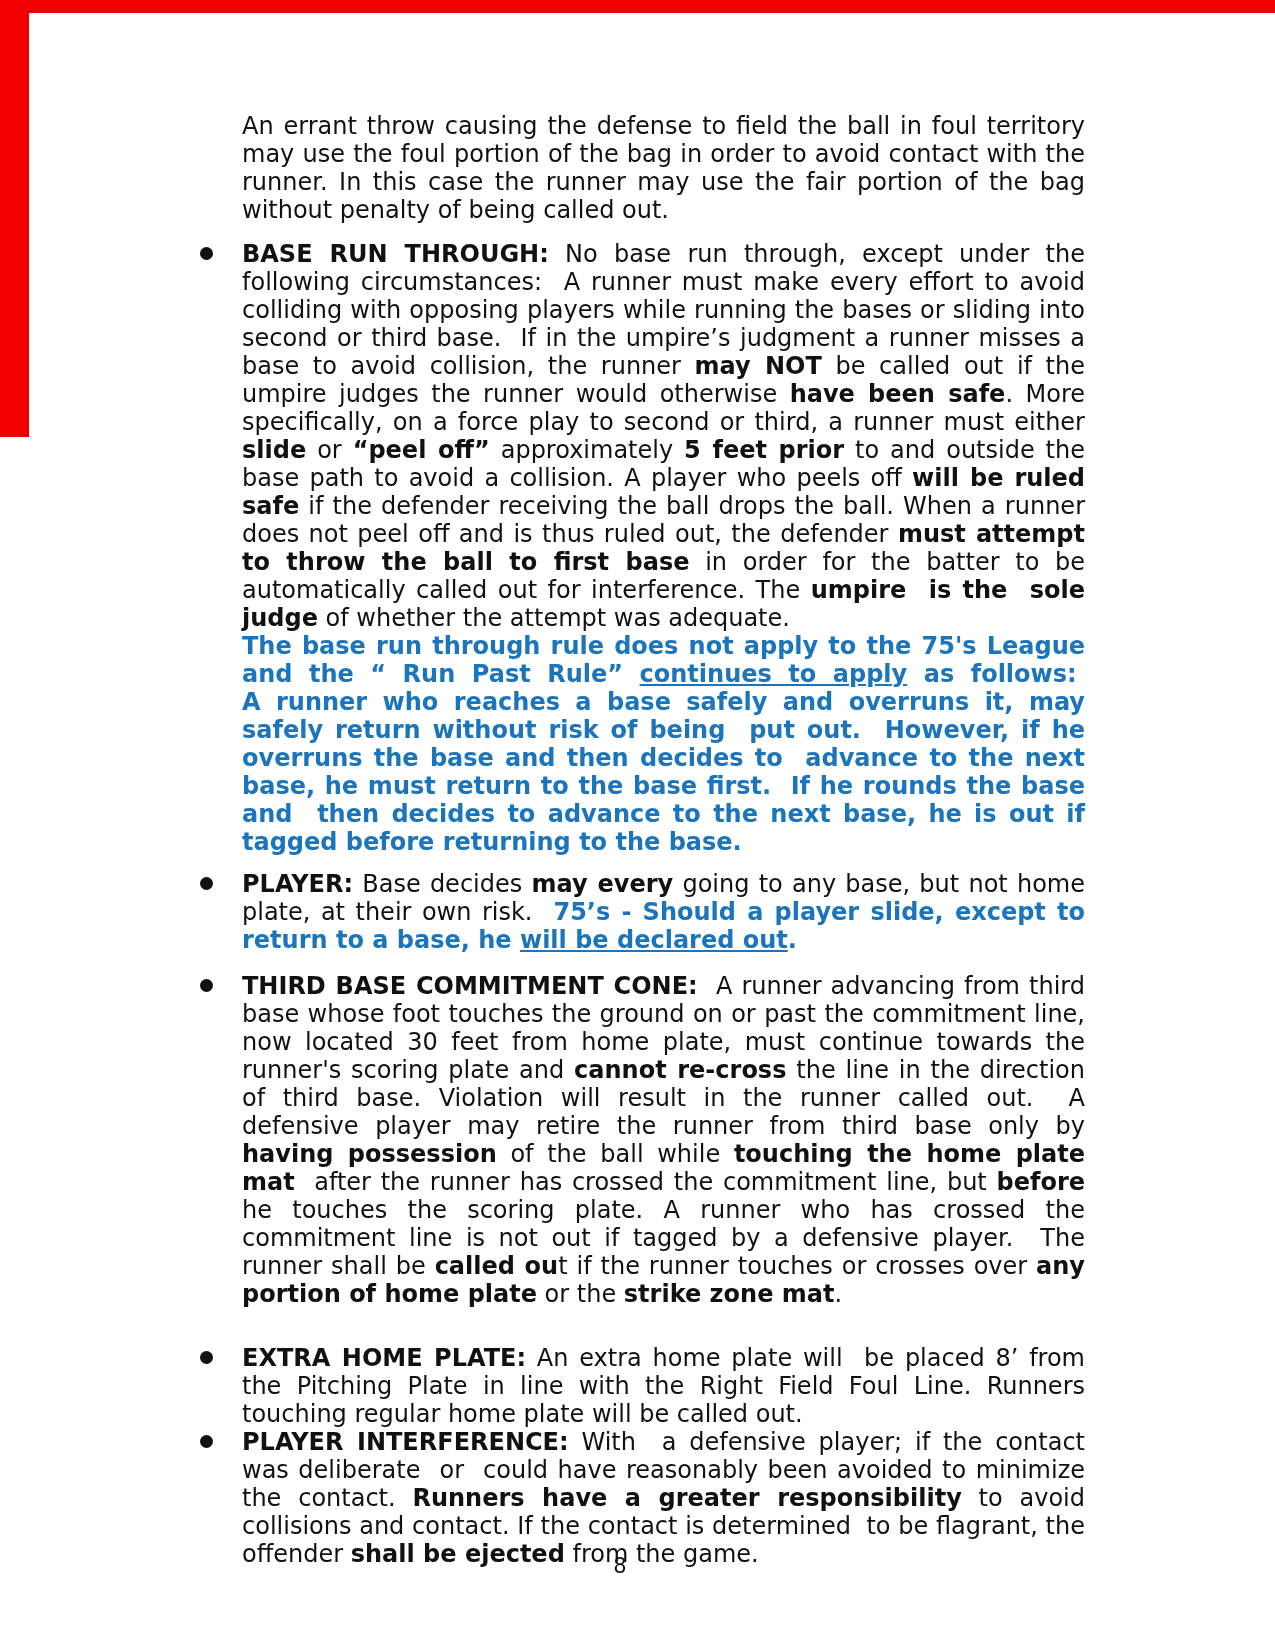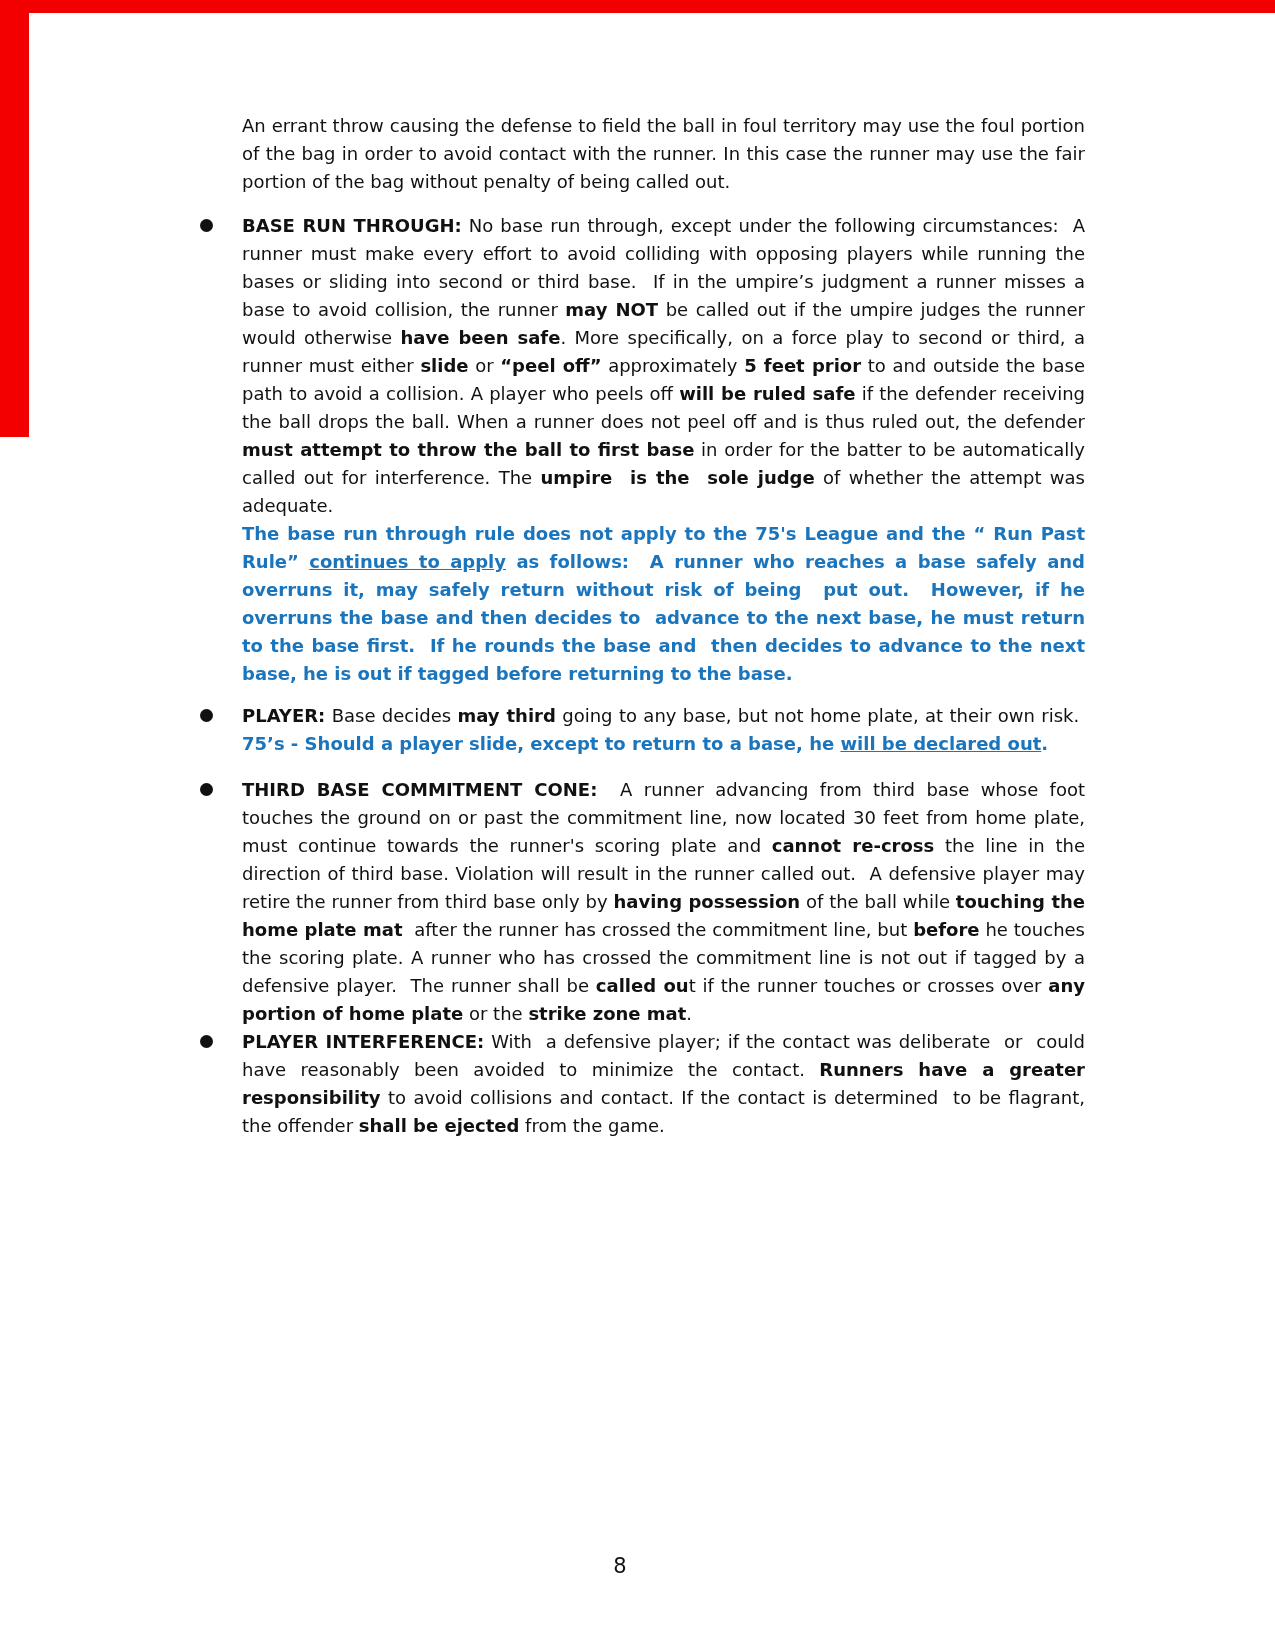--- a/index.html
+++ b/index.html
@@ -16,21 +16,21 @@
     font-family:"DejaVu Sans","Liberation Sans",sans-serif;
     color:var(--text);
   }
   .edge{position:absolute;background:var(--red);}
   .edge-top{top:0;left:0;width:1275px;height:13px;}
   .edge-left{top:0;left:0;width:29px;height:437px;}
   .content{
     position:absolute;
     left:242px;top:112px;
     width:843px;
-    font-size:18px;
+    font-size:24px;
     line-height:28px;
     text-align:justify;
   }
   .para{margin:0;}
   .bullets{list-style:none;margin:0;padding:0;}
   .li{position:relative;display:block;}
   .li-brt{margin-top:16px;}
   .li-sliding{margin-top:14px;}
   .li-cone{margin-top:18px;}
   .li-extra{margin-top:36px;}
@@ -60,25 +60,29 @@
   <div class="content">
     <p class="para"><span>An errant throw causing the defense to field the ball in foul territory may use the foul portion of the bag in order to avoid contact with the runner. In this case the runner may use the fair portion of the bag without penalty of being called out.</span></p>
 
     <ul class="bullets">
       <li class="li li-brt">
         <span class="dot"></span>
         <div class="btxt"><span class="b">BASE RUN THROUGH:</span><span> No base run through, except under the following circumstances:&nbsp; A runner must make every effort to avoid colliding with opposing players while running the bases or sliding into second or third base.&nbsp; If in the umpire’s judgment a runner misses a base to avoid collision, the runner </span><span class="b">may NOT</span><span> be called out if the umpire judges the runner would otherwise </span><span class="b">have been safe</span><span>. More specifically, on a force play to second or third, a runner must either </span><span class="b">slide</span><span> or </span><span class="b">“peel off”</span><span> approximately </span><span class="b">5 feet prior</span><span> to and outside the base path to avoid a collision. A player who peels off </span><span class="b">will be ruled safe</span><span> if the defender receiving the ball drops the ball. When a runner does not peel off and is thus ruled out, the defender </span><span class="b">must attempt to throw the ball to first base</span><span> in order for the batter to be automatically called out for interference. The </span><span class="b">umpire&nbsp; is the&nbsp; sole judge</span><span> of whether the attempt was adequate.</span><br><span class="blue">The base run through rule does not apply to the 75's League and the “&nbsp;Run Past Rule” </span><span class="blue u">continues to apply</span><span class="blue"> as follows:&nbsp; A&nbsp;runner who reaches a base safely and overruns it, may safely return without risk of being&nbsp; put out.&nbsp; However, if he overruns the base and then decides to&nbsp; advance to the next base, he must return to the base first.&nbsp; If he rounds the base and&nbsp; then decides to advance to the next base, he is out if tagged before returning to the base.</span></div>
       </li>
       <li class="li li-sliding">
         <span class="dot"></span>
-        <div class="btxt"><span class="b">PLAYER:</span><span> Base decides </span><span class="b">may third</span><span> going to any base, but not home plate, at their own risk.&nbsp; </span><span class="blue">75’s - Should a player slide, except to return to a&nbsp;base, he </span><span class="blue u">will be declared out</span><span class="blue">.</span></div>
+        <div class="btxt"><span class="b">PLAYER:</span><span> Base decides </span><span class="b">may every</span><span> going to any base, but not home plate, at their own risk.&nbsp; </span><span class="blue">75’s - Should a player slide, except to return to a&nbsp;base, he </span><span class="blue u">will be declared out</span><span class="blue">.</span></div>
       </li>
       <li class="li li-cone">
         <span class="dot"></span>
         <div class="btxt"><span class="b">THIRD BASE COMMITMENT CONE:</span><span>&nbsp; A runner advancing from third base whose foot touches the ground on or past the commitment line, now located 30 feet from home plate, must continue towards the runner's scoring plate and </span><span class="b">cannot re-cross</span><span> the line in the direction of third base. Violation will result in the runner called out.&nbsp; A defensive player may retire the runner from third base only by </span><span class="b">having possession</span><span> of the ball while </span><span class="b">touching the home plate mat</span><span>&nbsp; after the runner has crossed the commitment line, but </span><span class="b">before</span><span> he touches the scoring plate. A runner who has crossed the commitment line is not out if tagged by a defensive player.&nbsp;  The runner shall be </span><span class="b">called ou</span><span>t if the runner touches or crosses over </span><span class="b">any portion of home plate</span><span> or the </span><span class="b">strike zone mat</span><span>.</span></div>
+      </li>
+      <li class="li li-extra">
+        <span class="dot"></span>
+        <div class="btxt"><span class="b">EXTRA HOME PLATE:</span><span> An extra home plate will&nbsp; be placed 8’ from the Pitching Plate in line with the Right Field Foul Line. Runners touching regular home plate will be called out.</span></div>
       </li>
       <li class="li li-interf">
         <span class="dot"></span>
         <div class="btxt"><span class="b">PLAYER INTERFERENCE:</span><span> With&nbsp; a defensive player; if the contact was deliberate&nbsp; or&nbsp; could have reasonably been avoided to minimize the contact. </span><span class="b">Runners have a greater responsibility</span><span> to avoid collisions and contact. If the contact is determined&nbsp; to be flagrant, the offender </span><span class="b">shall be ejected</span><span> from the game.</span></div>
       </li>
     </ul>
   </div>
 
   <div class="pagenum">8</div>
 </div>

